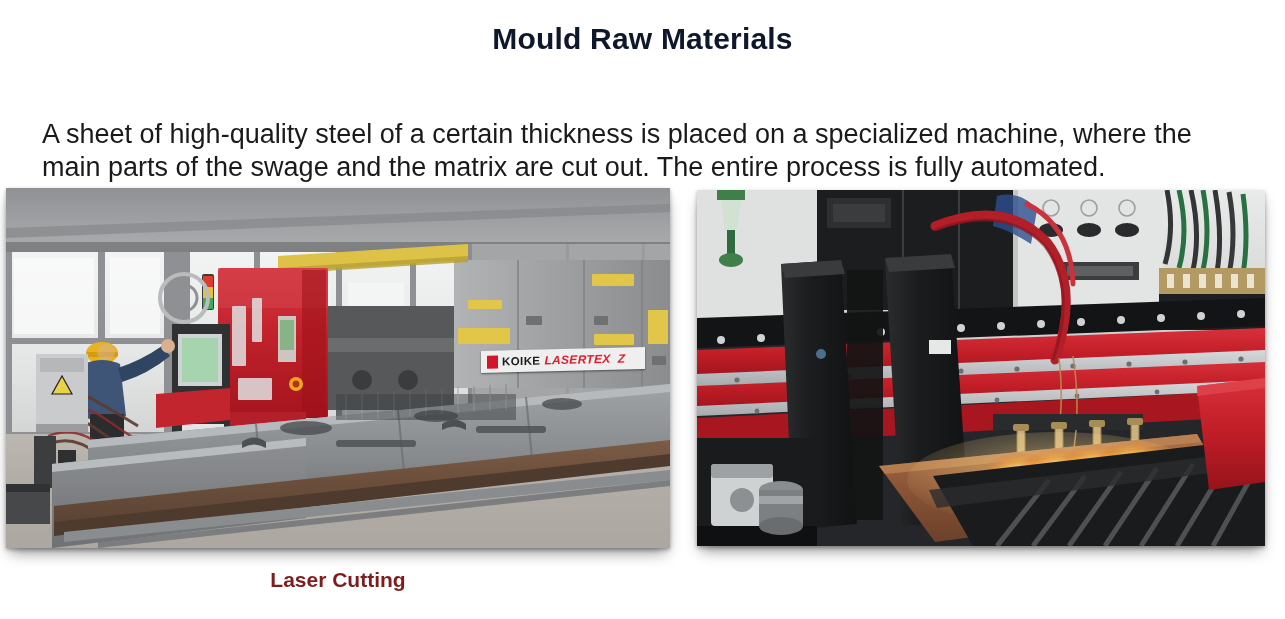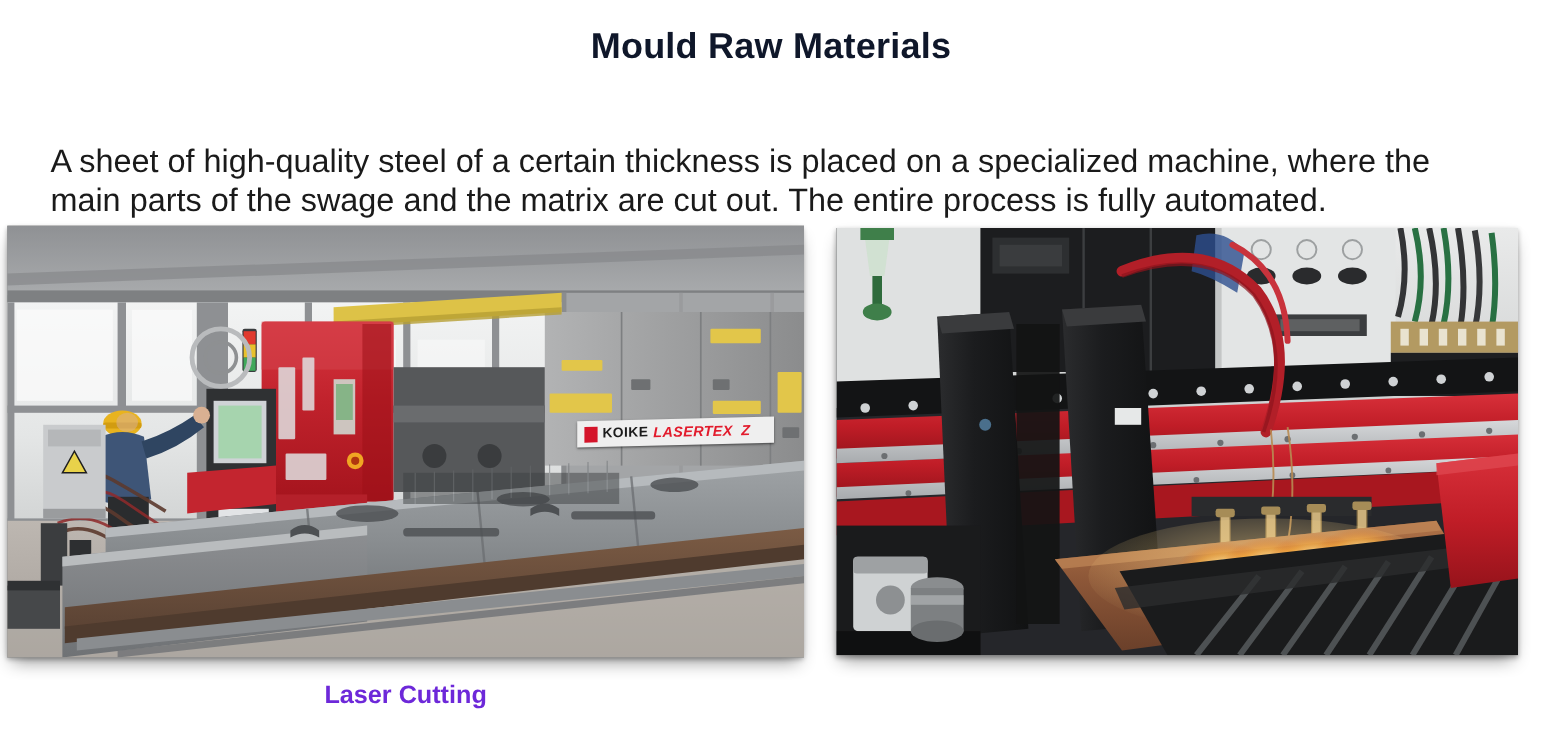--- a/index.html
+++ b/index.html
@@ -35,21 +35,21 @@
   .photo-frame {
     position: relative; width: 100%; height: 100%;
     overflow: hidden; background: #8d8d8d;
     box-shadow: 0 8px 14px -4px rgba(0,0,0,0.45),
                 0 2px 4px rgba(0,0,0,0.30);
   }
   .photo-frame svg { display: block; width: 100%; height: 100%; }
 
   .caption {
     position: absolute; width: 100%; text-align: center;
-    font-size: 21px; font-weight: bold; color: #6d28d9;
+    font-size: 21px; font-weight: bold; color: #7f1d1d;
     font-family: "Liberation Sans", sans-serif;
   }
   .cap-left  { left: 0; top: 380px; }
   .cap-right { left: 0; top: 378px; }
 
   
   .brand-plate {
     position: absolute; left: 475px; top: 161px;
     width: 164px; height: 22px;
     background: #efefef;

